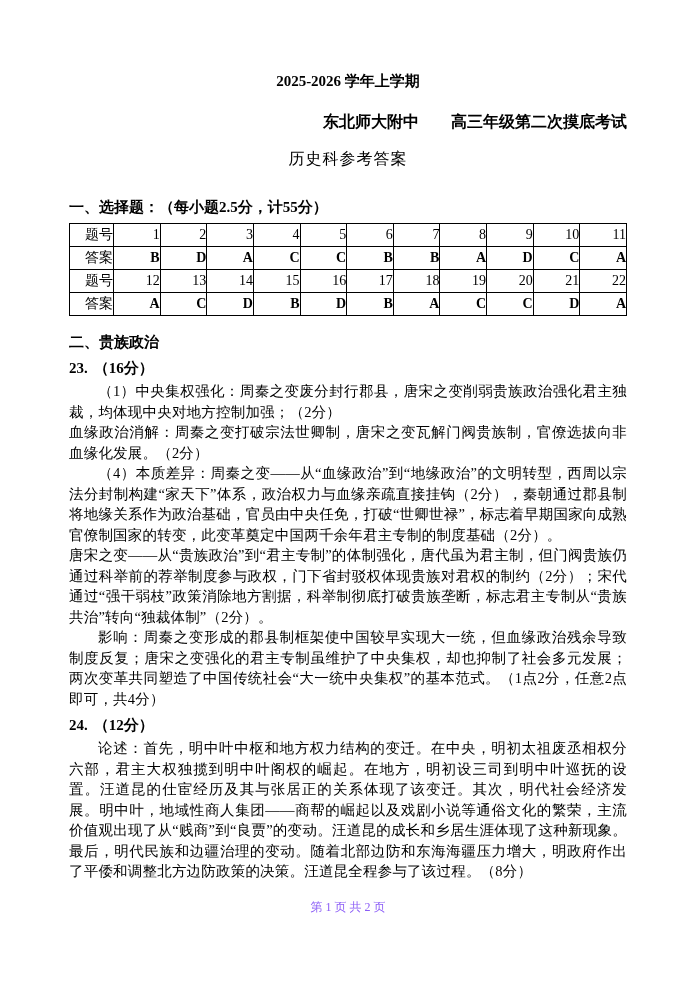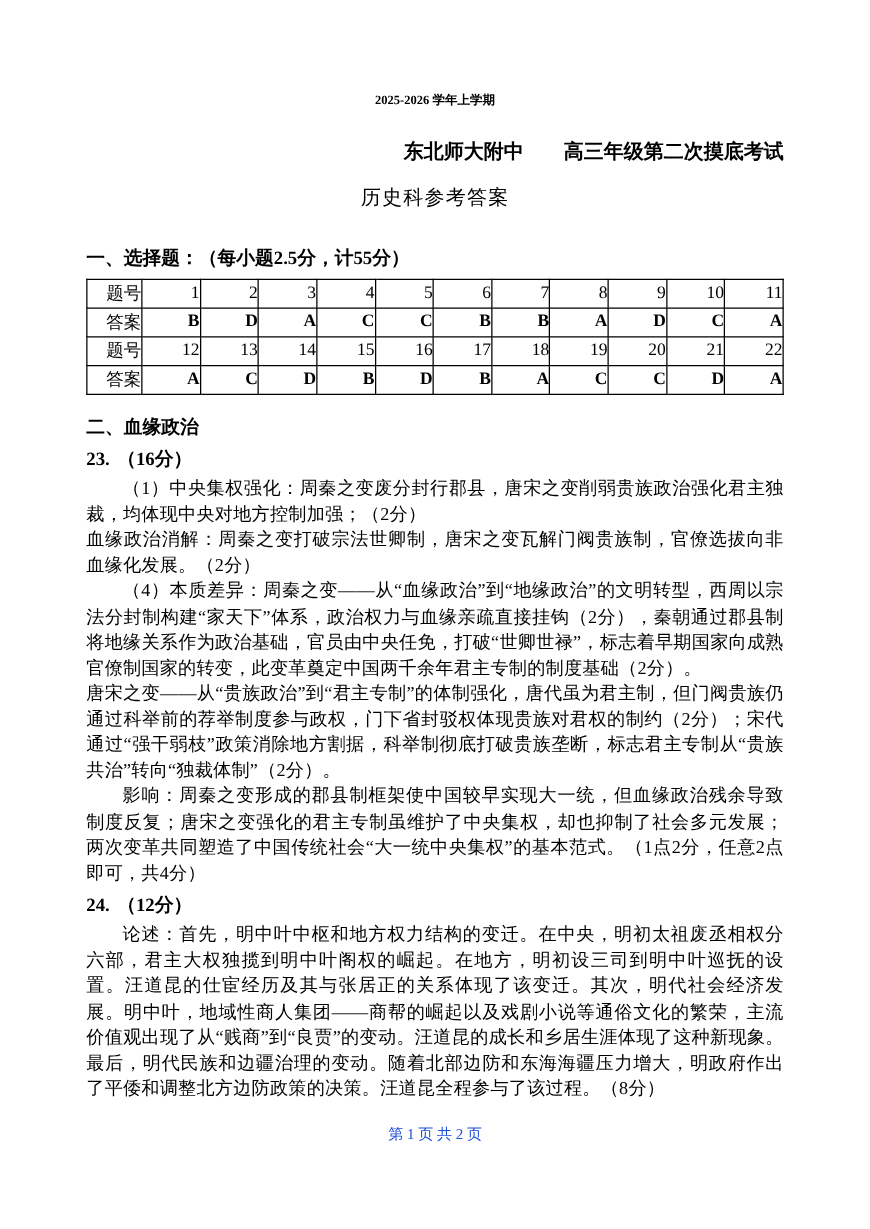--- a/index.html
+++ b/index.html
@@ -9,21 +9,21 @@
     width: 696px;
     height: 983px;
     margin: 0 auto;
     background: #ffffff;
     color: #000000;
     font-family: "Liberation Serif", "DejaVu Serif", serif;
     padding: 72px 69px 0 69px;
     overflow: hidden;
   }
   .center { text-align: center; }
-  .h-semester { font-size: 10px; font-weight: bold; line-height: 18px; margin-bottom: 22px; }
+  .h-semester { font-size: 15px; font-weight: bold; line-height: 18px; margin-bottom: 22px; }
   .h-exam { font-size: 16px; font-weight: bold; line-height: 19px; margin-bottom: 17px; text-align: right; }
   .h-subject { font-size: 16px; font-weight: normal; line-height: 21px; letter-spacing: 1px; margin-bottom: 28px; }
   .sec-heading { font-size: 15px; font-weight: bold; line-height: 20px; margin-bottom: 6px; }
   table.answers {
     border-collapse: collapse;
     width: 100%;
     table-layout: fixed;
     margin-bottom: 16px;
   }
   table.answers td {
@@ -47,21 +47,21 @@
   }
   .indent { text-indent: 2em; }
   .q-block { margin-top: 6px; }
   .footer {
     position: absolute;
     left: 0;
     right: 0;
     top: 899px;
     text-align: center;
     font-size: 12px;
-    color: #1d4ed8;
+    color: #8b5cf6;
   }
 </style>
 </head>
 <body>
 
 <div class="page">
 
   <div class="h-semester center">2025-2026 学年上学期</div>
   <div class="h-exam center">东北师大附中　　高三年级第二次摸底考试</div>
   <div class="h-subject center">历史科参考答案</div>
@@ -136,21 +136,21 @@
         <td class="val">B</td>
         <td class="val">A</td>
         <td class="val">C</td>
         <td class="val">C</td>
         <td class="val">D</td>
         <td class="val">A</td>
       </tr>
     </tbody>
   </table>
 
-  <div class="sec2-heading">二、血缘政治</div>
+  <div class="sec2-heading">二、贵族政治</div>
 
   <div class="q-block">
     <div class="q-heading">
       <span>23.</span><span class="score">（16分）</span>
     </div>
     <p class="para indent">（1）中央集权强化：周秦之变废分封行郡县，唐宋之变削弱贵族政治强化君主独裁，均体现中央对地方控制加强；（2分）</p>
     <p class="para">血缘政治消解：周秦之变打破宗法世卿制，唐宋之变瓦解门阀贵族制，官僚选拔向非血缘化发展。（2分）</p>
     <p class="para indent">（4）本质差异：周秦之变——从“血缘政治”到“地缘政治”的文明转型，西周以宗法分封制构建“家天下”体系，政治权力与血缘亲疏直接挂钩（2分），秦朝通过郡县制将地缘关系作为政治基础，官员由中央任免，打破“世卿世禄”，标志着早期国家向成熟官僚制国家的转变，此变革奠定中国两千余年君主专制的制度基础（2分）。</p>
     <p class="para">唐宋之变——从“贵族政治”到“君主专制”的体制强化，唐代虽为君主制，但门阀贵族仍通过科举前的荐举制度参与政权，门下省封驳权体现贵族对君权的制约（2分）；宋代通过“强干弱枝”政策消除地方割据，科举制彻底打破贵族垄断，标志君主专制从“贵族共治”转向“独裁体制”（2分）。</p>
     <p class="para indent">影响：周秦之变形成的郡县制框架使中国较早实现大一统，但血缘政治残余导致制度反复；唐宋之变强化的君主专制虽维护了中央集权，却也抑制了社会多元发展；两次变革共同塑造了中国传统社会“大一统中央集权”的基本范式。（1点2分，任意2点即可，共4分）</p>

